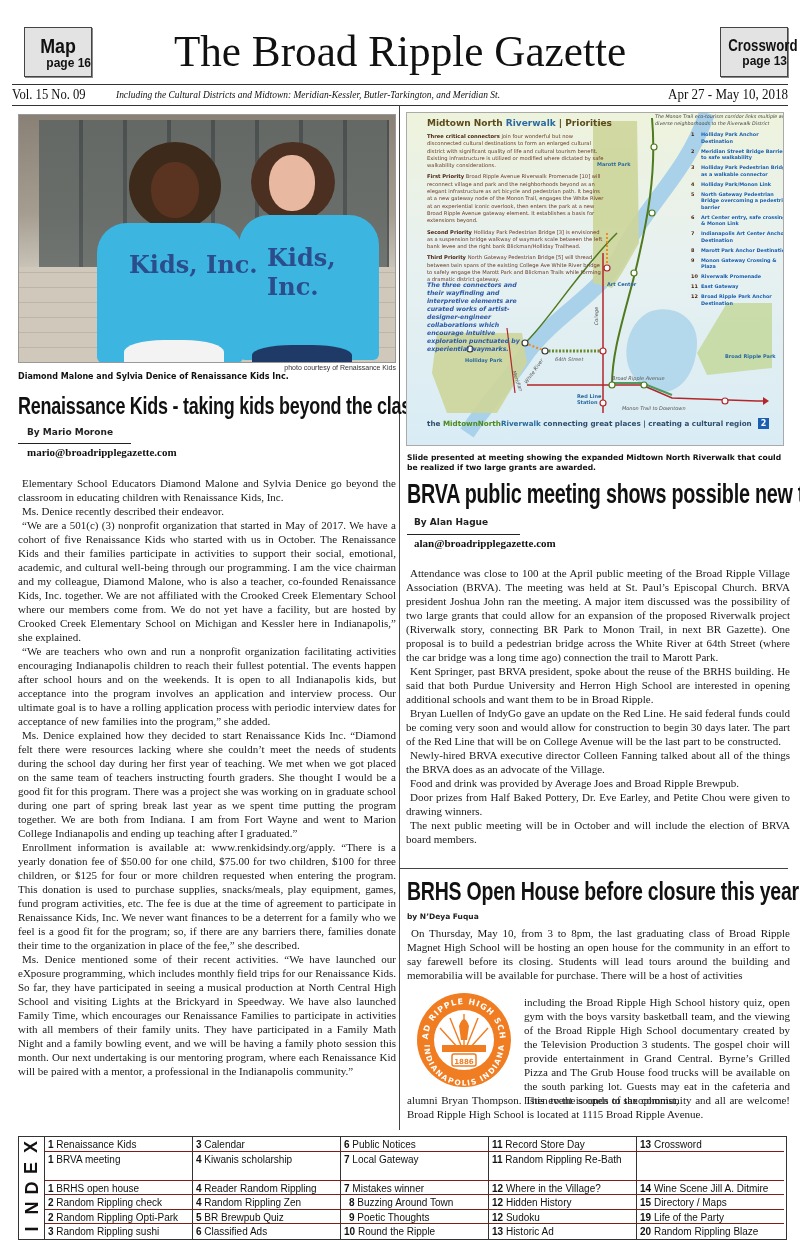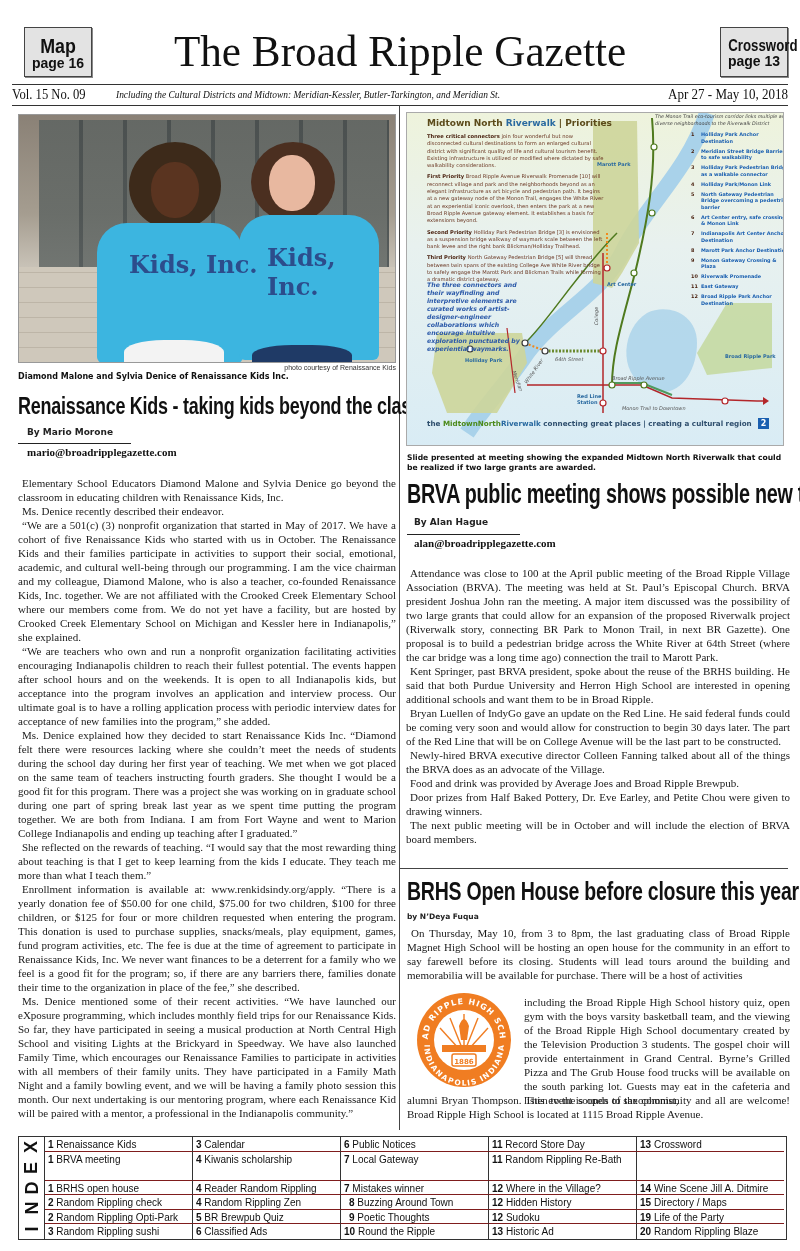--- a/index.html
+++ b/index.html
@@ -6,21 +6,21 @@
   html, body { width: 800px; height: 1251px; background: #fff; overflow: hidden; }
   body { font-family: "Liberation Serif", serif; color: #111; position: relative; }
 
   
   .masthead { position: absolute; left: 12px; top: 27px; width: 776px; height: 57px; }
   .ear { position: absolute; top: 0; width: 68px; height: 50px; border: 1.5px solid #444; background: #e3e3e3; text-align: center; box-shadow: 1px 1px 0 #888; }
   .ear-left { left: 12px; }
   .ear-right { right: 0; width: 68px; }
   .ear-title { font-family: "Liberation Sans", sans-serif; font-weight: bold; font-size: 21px; line-height: 24px; margin-top: 6px; transform: scaleX(0.85); }
   .ear-right .ear-title { font-size: 17px; transform: scaleX(0.78); margin-top: 8px; line-height: 20px; }
-  .ear-sub { font-family: "Liberation Sans", sans-serif; font-weight: bold; font-size: 14px; line-height: 11px; }
+  .ear-sub { font-family: "Liberation Sans", sans-serif; font-weight: bold; font-size: 12px; line-height: 11px; text-align: right; }
   .gazette-title { position: absolute; left: 80px; right: 80px; top: -4px; text-align: center; font-family: "Liberation Serif", serif; font-size: 45px; line-height: 56px; letter-spacing: 0px; transform: scaleX(0.96); }
 
   .rule-top { position: absolute; left: 12px; top: 84px; width: 776px; border-top: 1.5px solid #333; }
   .dateline { position: absolute; left: 12px; top: 86px; width: 776px; height: 18px; }
   .vol { position: absolute; left: 0; top: 0; font-size: 14px; line-height: 18px; transform: scaleX(0.9); transform-origin: left; }
   .tagline { position: absolute; left: 104px; top: 2px; font-size: 10.5px; font-style: italic; line-height: 14px; white-space: nowrap; transform: scaleX(0.9); transform-origin: left; }
   .issue-date { position: absolute; right: 0; top: 0; font-size: 14px; line-height: 18px; transform: scaleX(0.93); transform-origin: right; white-space: nowrap; }
   .rule-bottom { position: absolute; left: 12px; top: 105px; width: 776px; border-top: 1.5px solid #333; }
   .col-divider { position: absolute; left: 399px; top: 105px; height: 1025px; border-left: 1.5px solid #444; }
 
@@ -129,21 +129,20 @@
 <div class="headline" style="left:18px;top:393px;font-size:23px;transform:scaleX(0.78);">Renaissance Kids - taking kids beyond the classroom</div>
 <div class="byline" style="left:27px;top:427px;">By Mario Morone</div>
 <div class="byline-rule" style="left:18px;top:443px;width:113px;"></div>
 <div class="email" style="left:27px;top:446px;">mario@broadripplegazette.com</div>
 <div class="body-text" style="left:18px;top:476px;width:378px;">
   <p>Elementary School Educators Diamond Malone and Sylvia Denice go beyond the classroom in educating children with Renaissance Kids, Inc.</p>
   <p>Ms. Denice recently described their endeavor.</p>
   <p>“We are a 501(c) (3) nonprofit organization that started in May of 2017.  We have a cohort of five Renaissance Kids who started with us in October.  The Renaissance Kids and their families participate in activities to support their social, emotional, academic, and cultural well-being through our programming.  I am the vice chairman and my colleague, Diamond Malone, who is also a teacher, co-founded Renaissance Kids, Inc. together.  We are not affiliated with the Crooked Creek Elementary School where our members come from.  We do not yet have a facility, but are hosted by Crooked Creek Elementary School on Michigan and Kessler here in Indianapolis,” she explained.</p>
   <p>“We are teachers who own and run a nonprofit organization facilitating activities encouraging Indianapolis children to reach their fullest potential.  The events happen after school hours and on the weekends.  It is open to all Indianapolis kids, but acceptance into the program involves an application and interview process. Our ultimate goal is to have a rolling application process with periodic interview dates for acceptance of new families into the program,” she added.</p>
   <p>Ms. Denice explained how they decided to start Renaissance Kids Inc.  “Diamond felt there were resources lacking where she couldn’t meet the needs of students during the school day during her first year of teaching.  We met when we got placed on the same team of teachers instructing fourth graders.  She thought I would be a good fit for this program.  There was a project she was working on in graduate school during one part of spring break last year as we spent time putting the program together.  We are both from Indiana.  I am from Fort Wayne and went to Marion College Indianapolis and ending up teaching after I graduated.”</p>
-  <p>She reflected on the rewards of teaching. “I would say that the most rewarding thing about teaching is that I get to keep learning from the kids I educate.  They teach me more than what I teach them.”</p>
   <p>Enrollment information is available at: www.renkidsindy.org/apply.  “There is a yearly donation fee of $50.00 for one child, $75.00 for two children, $100 for three children, or $125 for four or more children requested when entering the program. This donation is used to purchase supplies, snacks/meals, play equipment, games, fund program activities, etc. The fee is due at the time of agreement to participate in Renaissance Kids, Inc. We never want finances to be a deterrent for a family who we feel is a good fit for the program; so, if there are any barriers there, families donate their time to the organization in place of the fee,” she described.</p>
   <p>Ms. Denice mentioned some of their recent activities. “We have launched our eXposure programming, which includes monthly field trips for our Renaissance Kids. So far, they have participated in seeing a musical production at North Central High School and visiting Lights at the Brickyard in Speedway.  We have also launched Family Time, which encourages our Renaissance Families to participate in activities with all members of their family units.  They have participated in a Family Math Night and a family bowling event, and we will be having a family photo session this month.  Our next undertaking is our mentoring program, where each Renaissance Kid will be paired with a mentor, a professional in the Indianapolis community.”</p>
 </div>
 
 <div class="map">
   <svg width="384" height="334" viewBox="0 0 384 334">
 
     <path d="M 300 0 C 280 60, 240 90, 215 140 C 195 180, 150 200, 120 240 C 100 270, 80 290, 60 320" stroke="#a9d2ea" stroke-width="16" fill="none"></path>
     <path d="M 240 200 C 215 215, 210 260, 240 275 C 270 290, 290 260, 290 230 C 290 200, 260 190, 240 200 Z" fill="#a9d2ea" opacity="0.8"></path>
 

